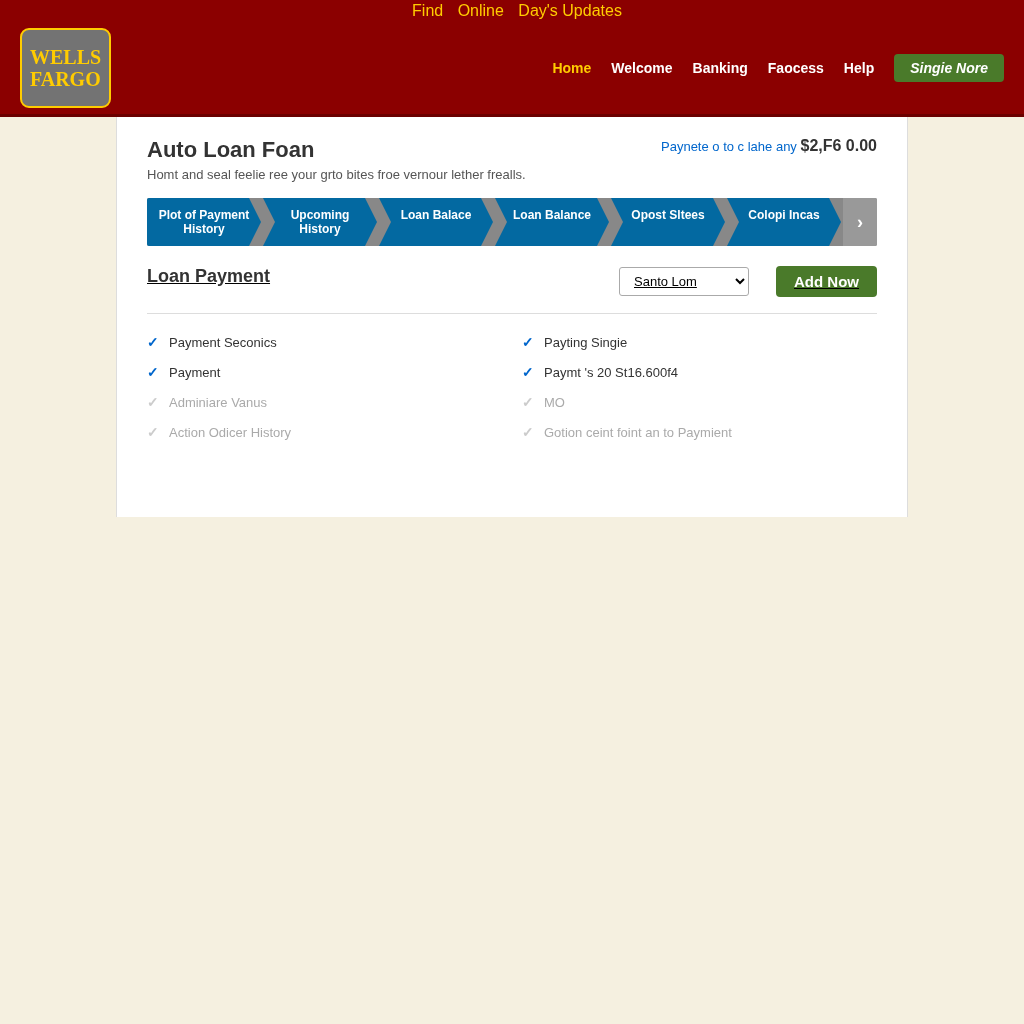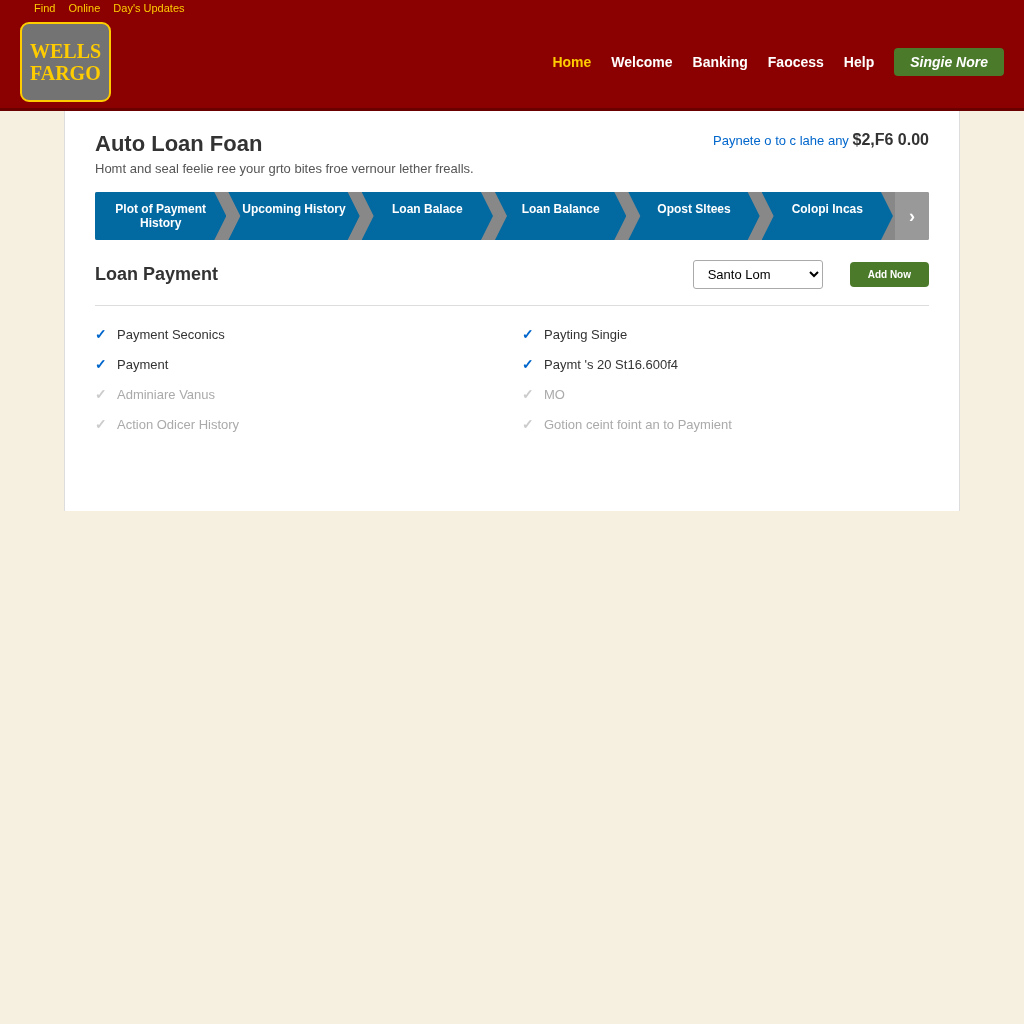--- a/index.html
+++ b/index.html
@@ -7,23 +7,23 @@
       font-family: Arial, sans-serif;
       font-size: 14px;
       background: #f5f0e0;
       min-height: 1024px;
     }
 
     
     .utility-bar {
       background: #8b0000;
       color: #fff;
-      text-align: left;
-      padding: 2px 24px;
-      font-size: 11px;
+      text-align: center;
+      padding: 2px 11px;
+      font-size: 16px;
     }
     .utility-bar a {
       color: #ffcc00;
       text-decoration: none;
       margin-left: 10px;
     }
 
     
     .main-header {
       background: #8b0000;
@@ -66,21 +66,21 @@
       color: #fff !important;
       padding: 6px 16px;
       border-radius: 4px;
       font-weight: bold !important;
       font-style: italic;
     }
 
     
     .page-content {
       background: #fff;
-      margin: 0 64px;
+      margin: 0 116px;
       padding: 20px 30px;
       min-height: 400px;
       border-left: 1px solid #ddd;
       border-right: 1px solid #ddd;
     }
 
     
     .page-header {
       display: flex;
       justify-content: space-between;
@@ -146,22 +146,22 @@
       padding: 10px 14px;
       font-size: 18px;
       cursor: pointer;
       font-weight: bold;
     }
 
     
     .loan-payment-header {
       display: flex;
       justify-content: space-between;
-      align-items: center;
       margin-bottom: 16px;
+      text-decoration: underline;
     }
     .loan-payment-title {
       font-size: 18px;
       font-weight: bold;
       color: #333;
     }
     .header-controls {
       display: flex;
       align-items: center;
       gap: 27px;
@@ -173,21 +173,21 @@
       font-size: 13px;
       background: #fff;
       min-width: 130px;
     }
     .add-now-btn {
       background: #4a7a2a;
       color: #fff;
       border: none;
       padding: 7px 18px;
       border-radius: 4px;
-      font-size: 10px;
+      font-size: 15px;
       font-weight: bold;
       cursor: pointer;
     }
 
     
     .checklist-grid {
       display: grid;
       grid-template-columns: 1fr 1fr;
       gap: 6px 20px;
       margin-top: 10px;

